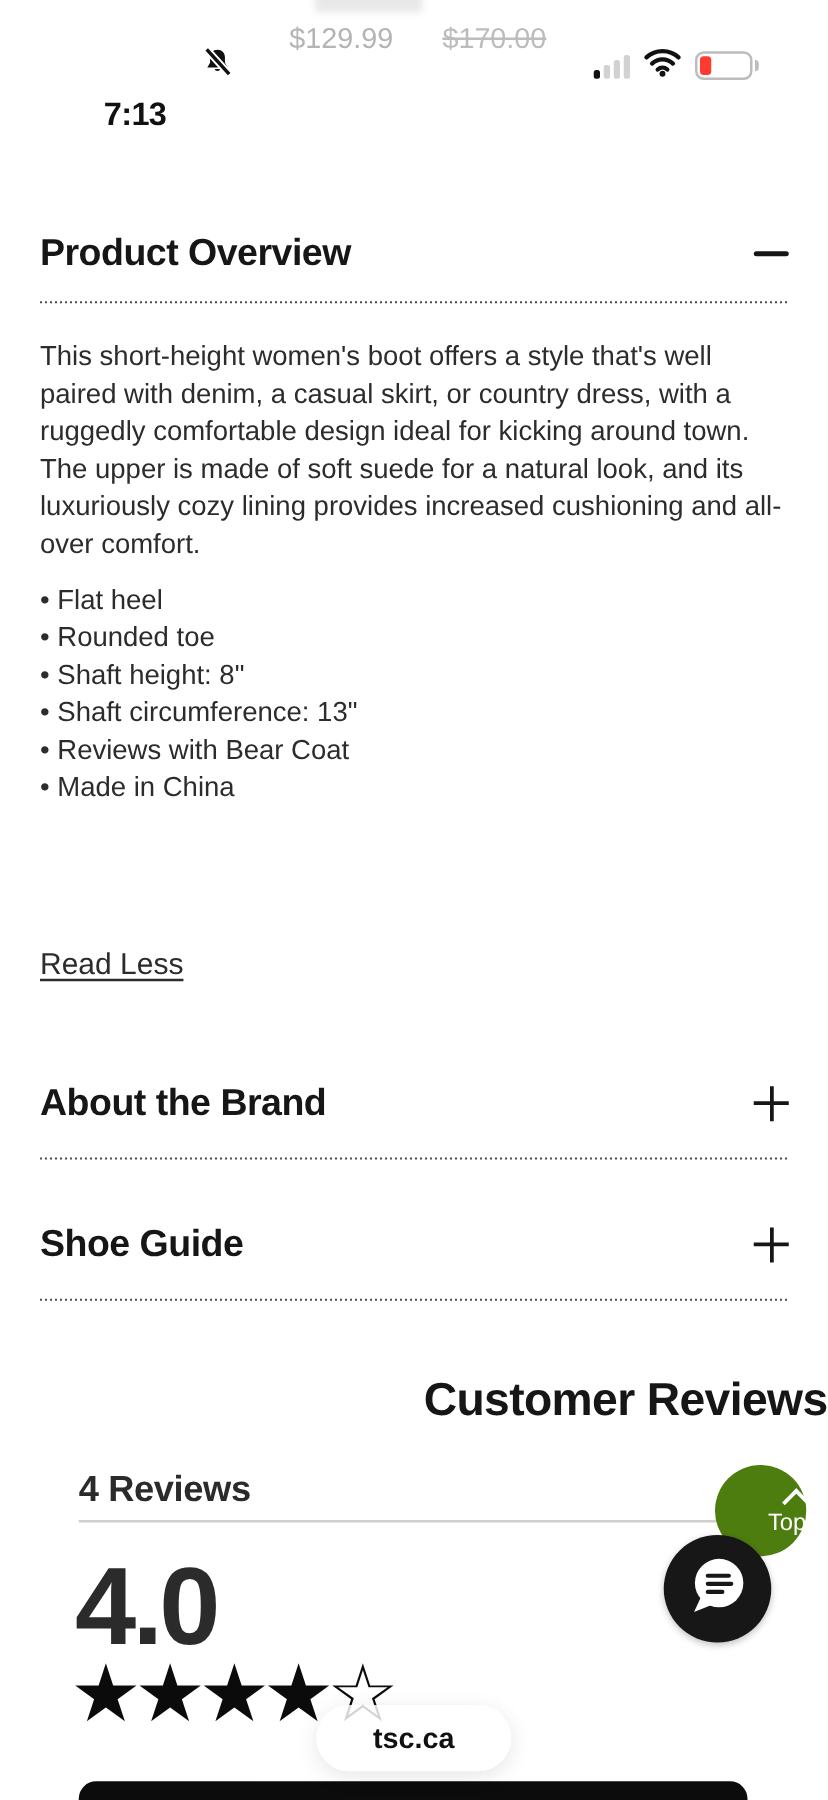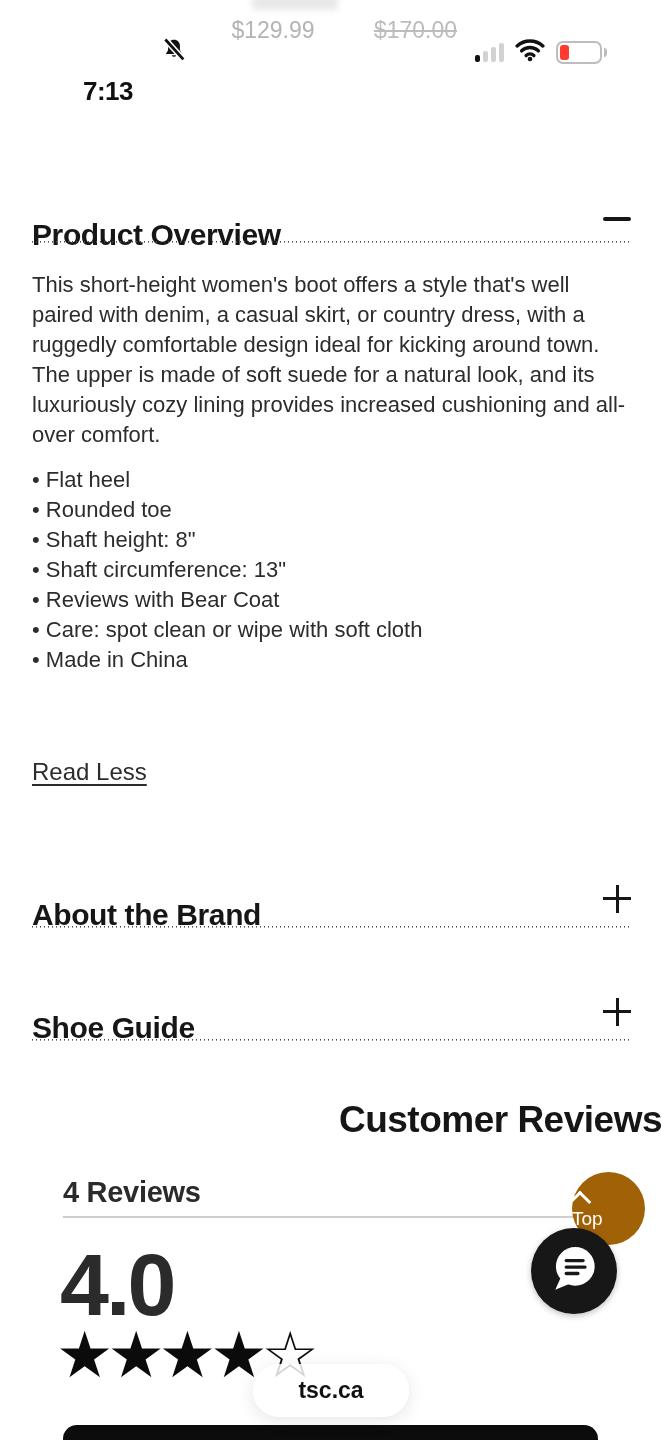--- a/index.html
+++ b/index.html
@@ -19,42 +19,42 @@
   .sb-time {
     position:absolute; top:36px; left:83px; font-size:26px; font-weight:700;
     color:#111; letter-spacing:-0.5px;margin-top:40px;
   }
   .sb-bell { position:absolute; top:36px; left:160px; width:28px; height:28px; }
   .sb-price-now {
     position:absolute; top:17px; left:228px; width:90px; text-align:center;
     font-size:23px; color:#b4b4b4; font-weight:400;
   }
   .sb-price-was {
-    position:absolute; top:17px; left:368px; width:95px; text-align:center;
+    position:absolute; top:17px; left:348px; width:95px; text-align:center;
     font-size:23px; color:#bcbcbc; text-decoration:line-through;
   }
   .sb-right { position:absolute; top:38px; right:60px; display:flex; align-items:center; gap:11px; }
   .sig { display:flex; align-items:flex-end; gap:3px; height:20px; }
   .sig i { display:block; width:5px; border-radius:2px; background:#d2d2d2; }
   .sig i:nth-child(1){ height:7px;  background:#111; }
   .sig i:nth-child(2){ height:11px; }
   .sig i:nth-child(3){ height:15px; }
   .sig i:nth-child(4){ height:19px; }
   .battery { position:relative; width:46px; height:23px; }
   .battery .case { position:absolute; inset:0; border:2px solid #bdbdbd; border-radius:7px; }
   .battery .fill { position:absolute; left:4px; top:4px; bottom:4px; width:9px; border-radius:3px; background:#ff3b30; }
   .battery .nub  { position:absolute; right:-5px; top:7px; width:3px; height:9px; background:#bdbdbd; border-radius:0 3px 3px 0; }
 
   
   .content { position:absolute; left:32px; right:30px; top:0; }
   .acc-head {
     position:absolute; left:0; right:0; display:flex; align-items:center;
     justify-content:space-between; cursor:pointer;
   }
-  .acc-title { font-size:30px; font-weight:700; color:#161616; letter-spacing:-0.4px;margin-top:32px; }
+  .acc-title { font-size:30px; font-weight:700; color:#161616; letter-spacing:-0.4px; }
   .icon-minus { position:relative; width:30px; height:30px; }
   .icon-minus::before { content:""; position:absolute; left:1px; right:1px; top:13px; height:4px; background:#161616; border-radius:2px; }
   .icon-plus { position:relative; width:30px; height:30px; }
   .icon-plus::before { content:""; position:absolute; left:1px; right:1px; top:13px; height:3px; background:#161616; }
   .icon-plus::after  { content:""; position:absolute; top:1px; bottom:1px; left:13.5px; width:3px; background:#161616; }
   .dotline {
     position:absolute; left:0; right:0; height:2px;
     background-image:repeating-linear-gradient(to right, #4c4c4c 0 1.4px, transparent 1.4px 4px);
     background-size:100% 1.6px; background-repeat:no-repeat; background-position:bottom;
   }
@@ -72,22 +72,22 @@
   .rv-count { position:absolute; left:63px; font-size:29px; font-weight:700; color:#2b2b2b; letter-spacing:-0.3px; }
   .rv-rule  { position:absolute; left:63px; right:32px; height:2px; background:#cfcfcf; }
   .rv-score { position:absolute; left:60px; font-size:88px; font-weight:700; color:#2b2b2b; letter-spacing:-3px; }
   .rv-outof { position:absolute; left:230px; font-size:24px; color:#3a3a3a; }
   .stars { position:absolute; left:56px; font-size:64px; letter-spacing:-6px; color:#0b0b0b; white-space:nowrap; }
   .stars .empty { font-weight:400; }
 
   
   .top-btn {
     position:absolute; left:572px; top:1172px; width:73px; height:73px; border-radius:50%;
-    background:#a16207; color:#fff; display:flex; flex-direction:column;
-    align-items:flex-start; justify-content:center; cursor:pointer; z-index:3;
+    background:#4d7c0f; color:#fff; display:flex; flex-direction:column;
+    align-items:flex-end; justify-content:center; cursor:pointer; z-index:3;
   }
   .chev-up { width:16px; height:16px; border-left:3px solid #fff; border-top:3px solid #fff; transform:rotate(45deg); margin-top:6px; }
   .top-label { font-size:19px; margin-top:-2px; }
   .chat-btn {
     position:absolute; left:531px; top:1228px; width:86px; height:86px; border-radius:50%;
     background:#171717; display:flex; align-items:center; justify-content:center;
     cursor:pointer; z-index:4; box-shadow:0 2px 6px rgba(0,0,0,.25);
   }
 
   
@@ -151,21 +151,20 @@
     <div class="dotline" style="top:241px;"></div>
 
     <p class="desc" style="top:270px;">This short-height women's boot offers a style that's well paired with denim, a casual skirt, or country dress, with a ruggedly comfortable design ideal for kicking around town. The upper is made of soft suede for a natural look, and its luxuriously cozy lining provides increased cushioning and all-over comfort.</p>
 
     <ul class="feat" style="top:465px;">
       <li>Flat heel</li>
       <li>Rounded toe</li>
       <li>Shaft height: 8"</li>
       <li>Shaft circumference: 13"</li>
       <li>Reviews with Bear Coat</li>
-      <li>Care: spot clean or wipe with soft cloth</li>
       <li>Made in China</li>
     </ul>
 
     <a class="readless" style="top:758px;">Read Less</a>
 
     <div class="acc-head" style="top:866px;">
       <span class="acc-title">About the Brand</span>
       <span class="icon-plus"></span>
     </div>
     <div class="dotline" style="top:926px;"></div>

